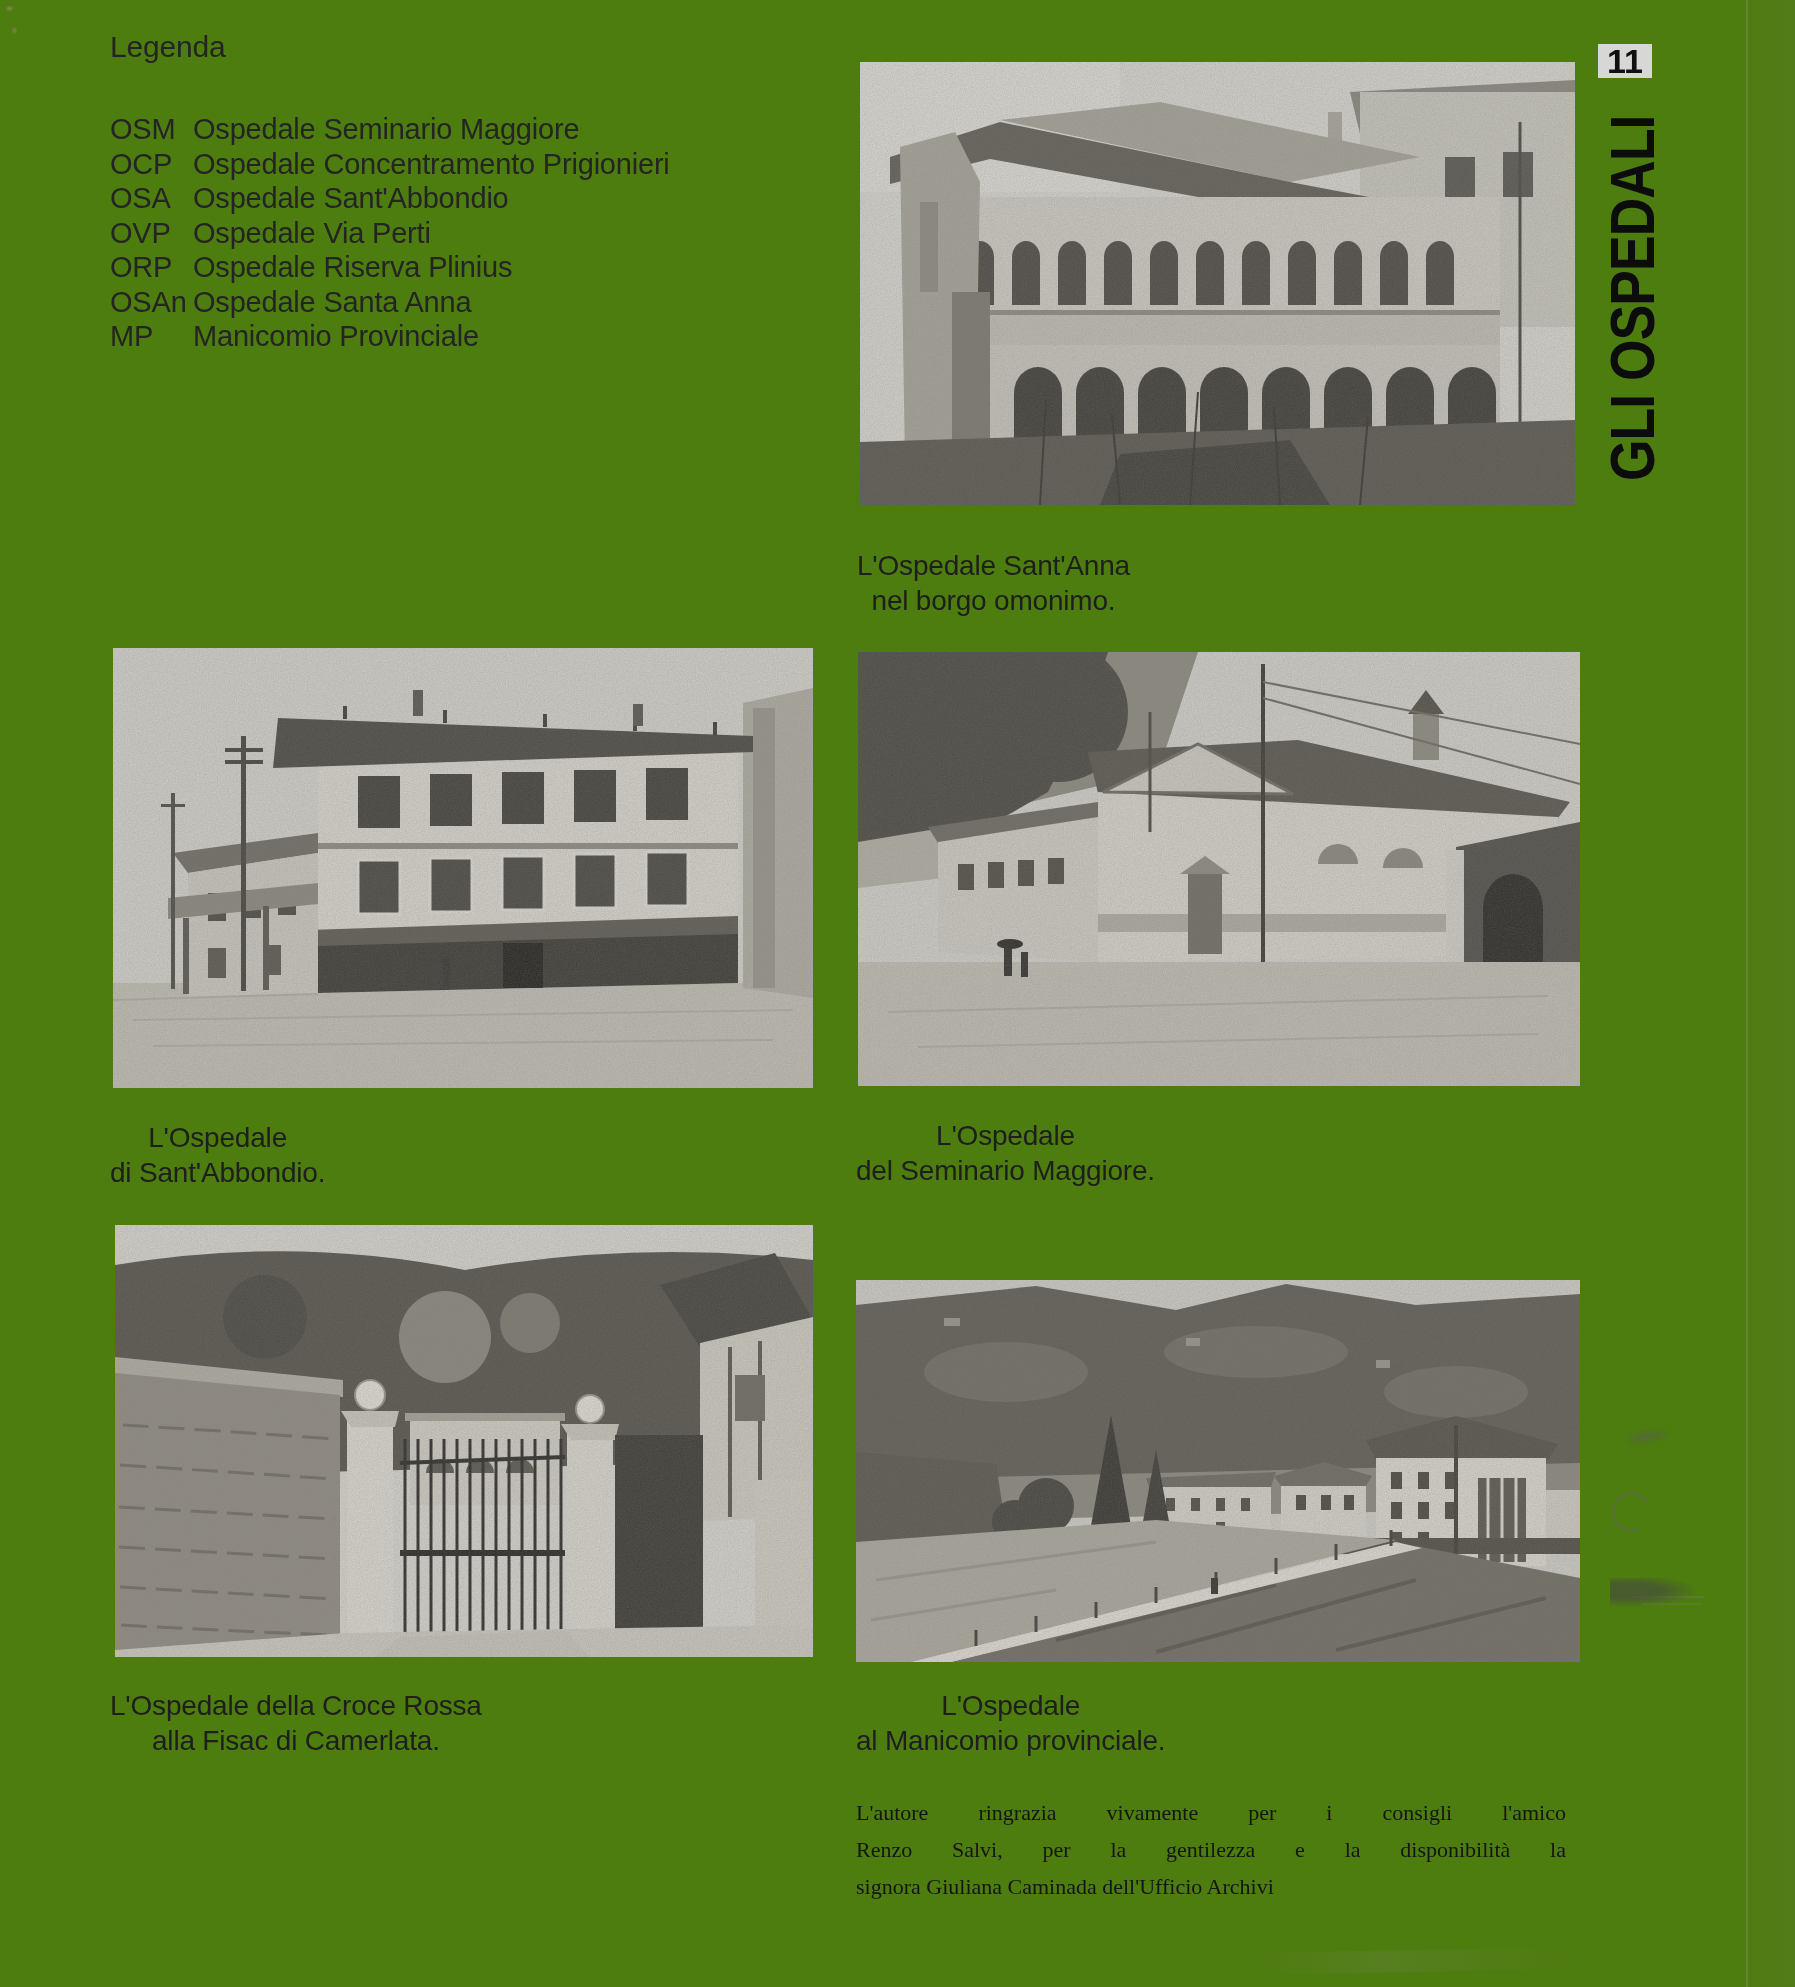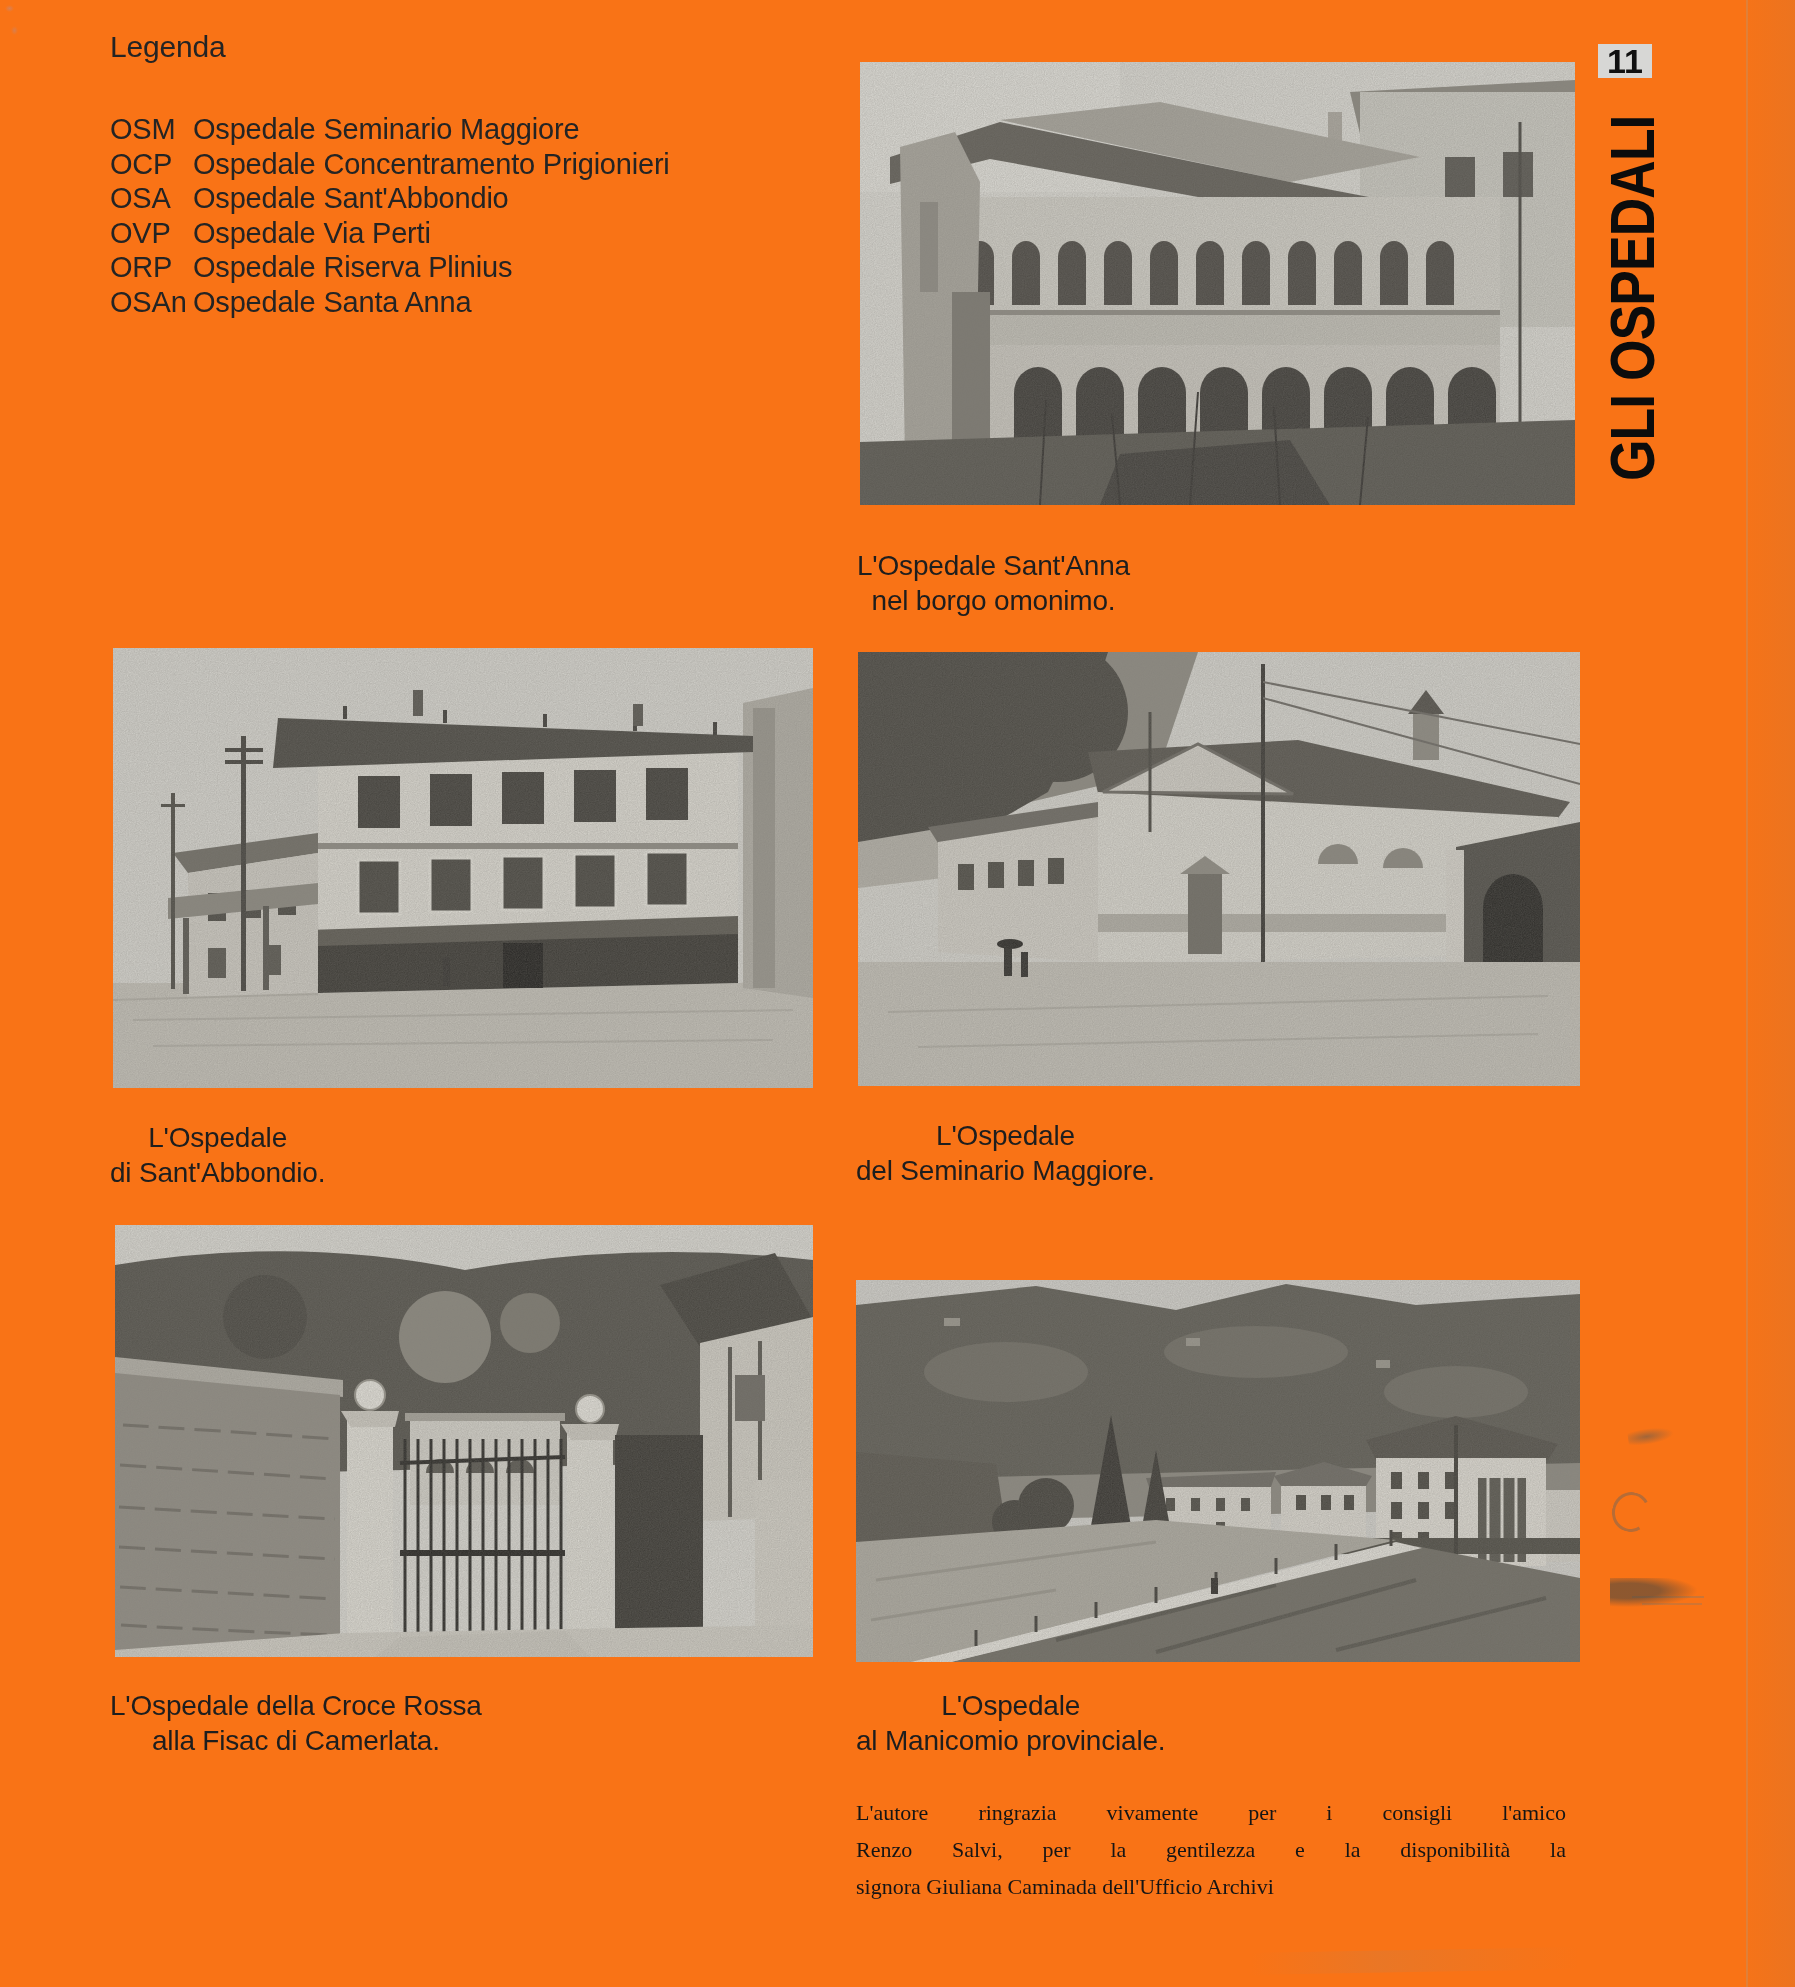--- a/index.html
+++ b/index.html
@@ -1,18 +1,18 @@
 <!DOCTYPE html>
 <html><head>
 <meta charset="utf-8">
 <style>
   html,body{margin:0;padding:0;background:#ffffff;}
   body{width:1795px;height:1987px;position:relative;overflow:hidden;
        font-family:"Liberation Sans","DejaVu Sans",sans-serif;color:#1c1c1c;}
-  .page{position:absolute;inset:0;background:#f97316;}
+  .page{position:absolute;inset:0;background:#4d7c0f;}
 
   
   .legend-title{position:absolute;left:110px;top:30px;font-size:30px;letter-spacing:-0.2px;color:#242424;}
   .legend-rows{position:absolute;left:110px;top:112px;font-size:29px;line-height:34.5px;letter-spacing:-0.2px;color:#242424;}
   .legend-abbr{display:inline-block;width:83px;}
 
   
   .fig{position:absolute;overflow:hidden;background:#dededa;}
   .fig svg{display:block;width:100%;height:100%;}
   .fig1{left:860px;top:62px;width:715px;height:443px;}
@@ -67,20 +67,21 @@
 <div class="page">
 
   <div class="legend-title">Legenda</div>
   <div class="legend-rows">
     <div><span class="legend-abbr">OSM</span><span>Ospedale Seminario Maggiore</span></div>
     <div><span class="legend-abbr">OCP</span><span>Ospedale Concentramento Prigionieri</span></div>
     <div><span class="legend-abbr">OSA</span><span>Ospedale Sant'Abbondio</span></div>
     <div><span class="legend-abbr">OVP</span><span>Ospedale Via Perti</span></div>
     <div><span class="legend-abbr">ORP</span><span>Ospedale Riserva Plinius</span></div>
     <div><span class="legend-abbr">OSAn</span><span>Ospedale Santa Anna</span></div>
+    <div><span class="legend-abbr">MP</span><span>Manicomio Provinciale</span></div>
   </div>
 
   <div class="page-badge">11</div>
   <div class="sidebar-title"><span>GLI OSPEDALI</span></div>
 
   <figure class="fig fig1" style="margin:0">
     <svg viewBox="0 0 715 443" preserveAspectRatio="none">
       <defs>
         <filter id="g1">
             <feTurbulence type="fractalNoise" baseFrequency="0.9" numOctaves="2"></feTurbulence>

